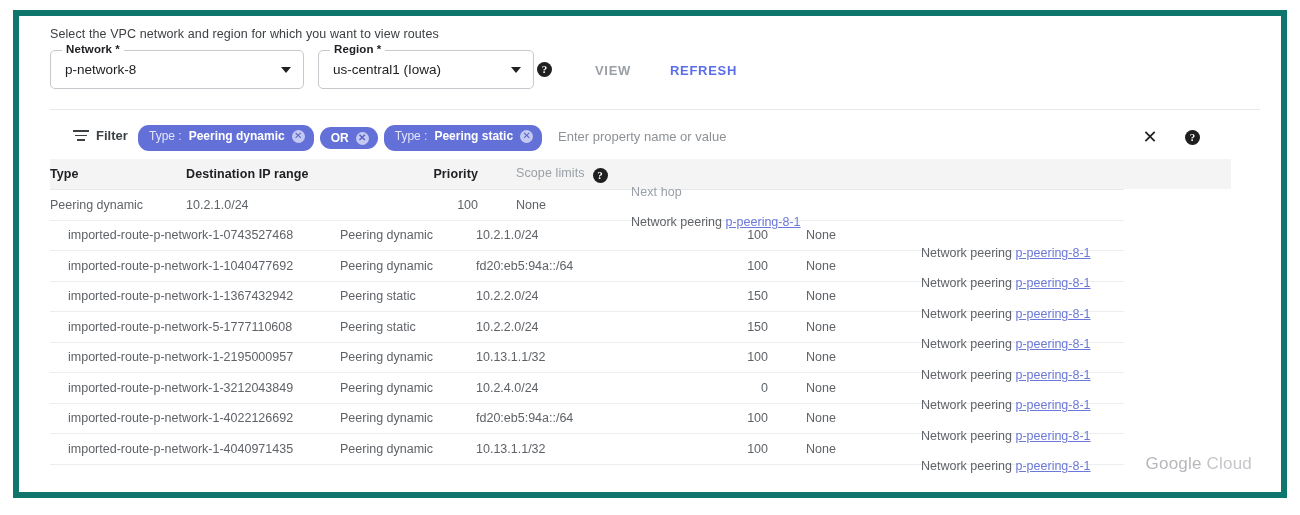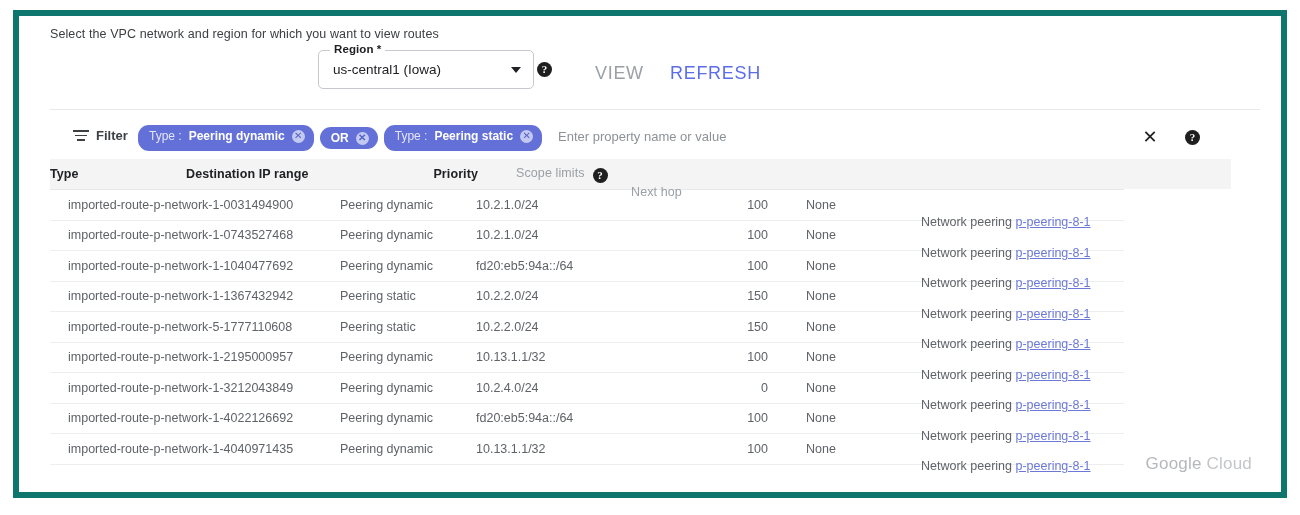--- a/index.html
+++ b/index.html
@@ -94,22 +94,22 @@
     font-size: 11px;
     font-weight: bold;
     line-height: 15px;
     text-align: center;
     font-family: "Liberation Serif", serif;
   }
   #region-help { position: absolute; left: 518px; top: 46px; }
 
   .text-button {
     position: absolute;
-    font-size: 18px;
-    font-weight: normal;
+    font-size: 13px;
+    font-weight: bold;
     letter-spacing: 0.7px;
     white-space: nowrap;
   }
   #btn-view { left: 576px; top: 47px; color: #9aa0a6; }
   #btn-refresh { left: 651px; top: 47px; color: #5b6ee8; }
 
   
   .divider-top {
     position: absolute;
     left: 31px;
@@ -296,20 +296,25 @@
 </style>
 </head>
 <body>
 
 <div id="root">
   <div class="window-frame">
     <div class="inner">
 
       <div class="intro-text">Select the VPC network and region for which you want to view routes</div>
 
+      <div class="field" id="field-network">
+        <span class="legend">Network *</span>
+        <span class="value">p-network-8</span>
+        <span class="caret"></span>
+      </div>
 
       <div class="field" id="field-region">
         <span class="legend">Region *</span>
         <span class="value">us-central1 (Iowa)</span>
         <span class="caret"></span>
       </div>
 
       <span class="help-icon" id="region-help">?</span>
 
       <div class="text-button" id="btn-view">VIEW</div>
@@ -364,21 +369,20 @@
           <div class="th c-scope muted">
             <span>Scope limits</span><span class="help-icon scope-help">?</span>
           </div>
           <div class="th c-nexthop muted">
             <span>Next hop</span>
           </div>
         </div>
 
         <div id="tbody">
             <div class="row">
-              <div class="td c-name">imported-route-p-network-1-0031494900</div>
               <div class="td c-type">Peering dynamic</div>
               <div class="td c-dest">10.2.1.0/24</div>
               <div class="td c-prio">100</div>
               <div class="td c-scope">None</div>
               <div class="td c-nexthop"><span>Network peering</span> <span class="nexthop-link">p-peering-8-1</span></div>
             </div>
             <div class="row">
               <div class="td c-name">imported-route-p-network-1-0743527468</div>
               <div class="td c-type">Peering dynamic</div>
               <div class="td c-dest">10.2.1.0/24</div>

